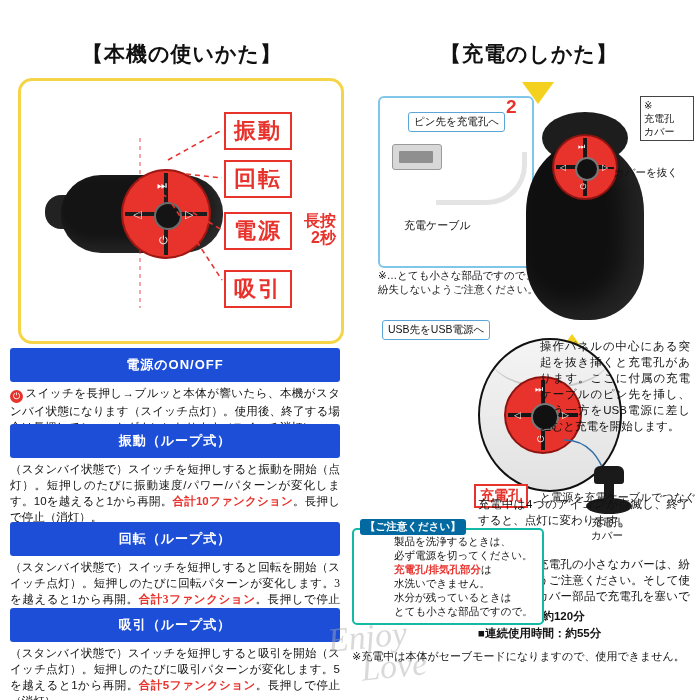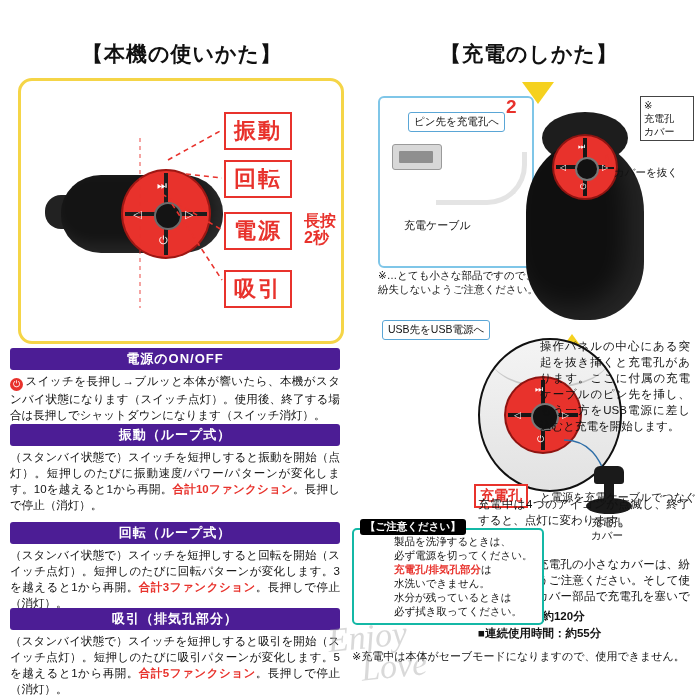--- a/index.html
+++ b/index.html
@@ -77,42 +77,42 @@
     background:#fff;
     letter-spacing:2px;
   }
   #lab-shindou{left:224px;top:112px;}
   #lab-kaiten{left:224px;top:160px;}
   #lab-dengen{left:224px;top:212px;}
   #lab-kyuuin{left:224px;top:262px;margin-top:8px;}
   .longpress{
     position:absolute;left:304px;top:212px;
     color:#e8322c;font-weight:bold;font-size:16px;line-height:17px;
-    text-align:left;
+    text-align:right;
   }
 
   
   .blk{position:absolute;left:10px;width:330px;}
   .blk-head{
-    background:#4c1d95;color:#fff;font-weight:bold;font-size:13px;
-    text-align:center;border-radius:3px;padding:2px 0;letter-spacing:1px;
+    background:#1d4ed8;color:#fff;font-weight:bold;font-size:13px;
+    text-align:center;border-radius:3px;padding:8px 0;letter-spacing:1px;
   }
   .blk-body{
     font-size:11.5px;line-height:16px;color:#111;margin-top:3px;
     text-align:justify;
   }
   .hl{color:#e8322c;font-weight:bold;}
   .pwr-ico{
     display:inline-block;width:13px;height:13px;border-radius:50%;
     background:#e8322c;color:#fff;font-size:9px;line-height:13px;
     text-align:center;vertical-align:-2px;margin-right:2px;
   }
   #blk1{top:348px;}
   #blk2{top:424px;}
-  #blk3{top:522px;}
+  #blk3{top:522px;font-family:Liberation Serif, serif;}
   #blk4{top:608px;}
 
   .usb-box{
     position:absolute;left:378px;top:96px;width:152px;height:168px;
     border:2px solid #7fc6e8;border-radius:6px;background:#fff;
   }
   .cable{
     position:absolute;left:12px;top:24px;width:126px;height:74px;
   }
   .usb-plug{
@@ -235,21 +235,21 @@
   .jack-tag-tail{
     position:absolute;left:540px;top:490px;font-size:11px;color:#111;white-space:nowrap;
   }
 
   .warn{
     position:absolute;left:352px;top:528px;width:176px;
     border:2px solid #14b8a6;border-radius:5px;background:#fff;
     padding:4px 6px 5px 6px;
   }
   .warn-h{
-    position:absolute;left:360px;top:519px;background:#000000;color:#fff;
+    position:absolute;left:360px;top:519px;background:#0369a1;color:#fff;
     font-size:10.5px;font-weight:bold;padding:1px 5px;border-radius:3px;
   }
   .warn-b{font-size:10.5px;line-height:14px;color:#111;margin-left:34px;}
 
   .rtext{
     position:absolute;font-size:11.5px;line-height:16px;color:#111;text-align:justify;
   }
   #rt1{left:540px;top:338px;width:150px;}
   #rt2{left:478px;top:496px;width:212px;}
   #rt3{left:478px;top:556px;width:212px;}
@@ -326,21 +326,21 @@
   </div>
 
   <div class="blk" id="blk3">
     <div class="blk-head">回転（ループ式）</div>
     <div class="blk-body">
       <span>（スタンバイ状態で）スイッチを短押しすると回転を開始（スイッチ点灯）。短押しのたびに回転パターンが変化します。3を越えると1から再開。</span><span class="hl">合計3ファンクション</span><span>。長押しで停止（消灯）。</span>
     </div>
   </div>
 
   <div class="blk" id="blk4">
-    <div class="blk-head">吸引（排気孔部分）</div>
+    <div class="blk-head">吸引（ループ式）</div>
     <div class="blk-body">
       <span>（スタンバイ状態で）スイッチを短押しすると吸引を開始（スイッチ点灯）。短押しのたびに吸引パターンが変化します。5を越えると1から再開。</span><span class="hl">合計5ファンクション</span><span>。長押しで停止（消灯）。</span>
     </div>
   </div>
 
   <div class="usb-box">
     <div class="cable">
       <div class="usb-plug"></div>
       <div class="wire"></div>
     </div>
@@ -420,21 +420,21 @@
   <div class="rtext" id="rt4">※充電中は本体がセーブモードになりますので、使用できません。</div>
 
   <div class="warn">
 
     <div class="warn-b">
       <span>製品を洗浄するときは、</span><br>
       <span>必ず電源を切ってください。</span><br>
       <span class="hl">充電孔/排気孔部分</span><span>は</span><br>
       <span>水洗いできません。</span><br>
       <span>水分が残っているときは</span><br>
-      <span>必ず拭き取ってください。</span>
+      <span>とても小さな部品ですので。</span>
     </div>
   </div>
   <div class="warn-h">【ご注意ください】</div>
 
   <div class="wm">
     <span class="w1">Enjoy</span>
     <span class="w2">Love</span>
   </div>
 
 </div>

